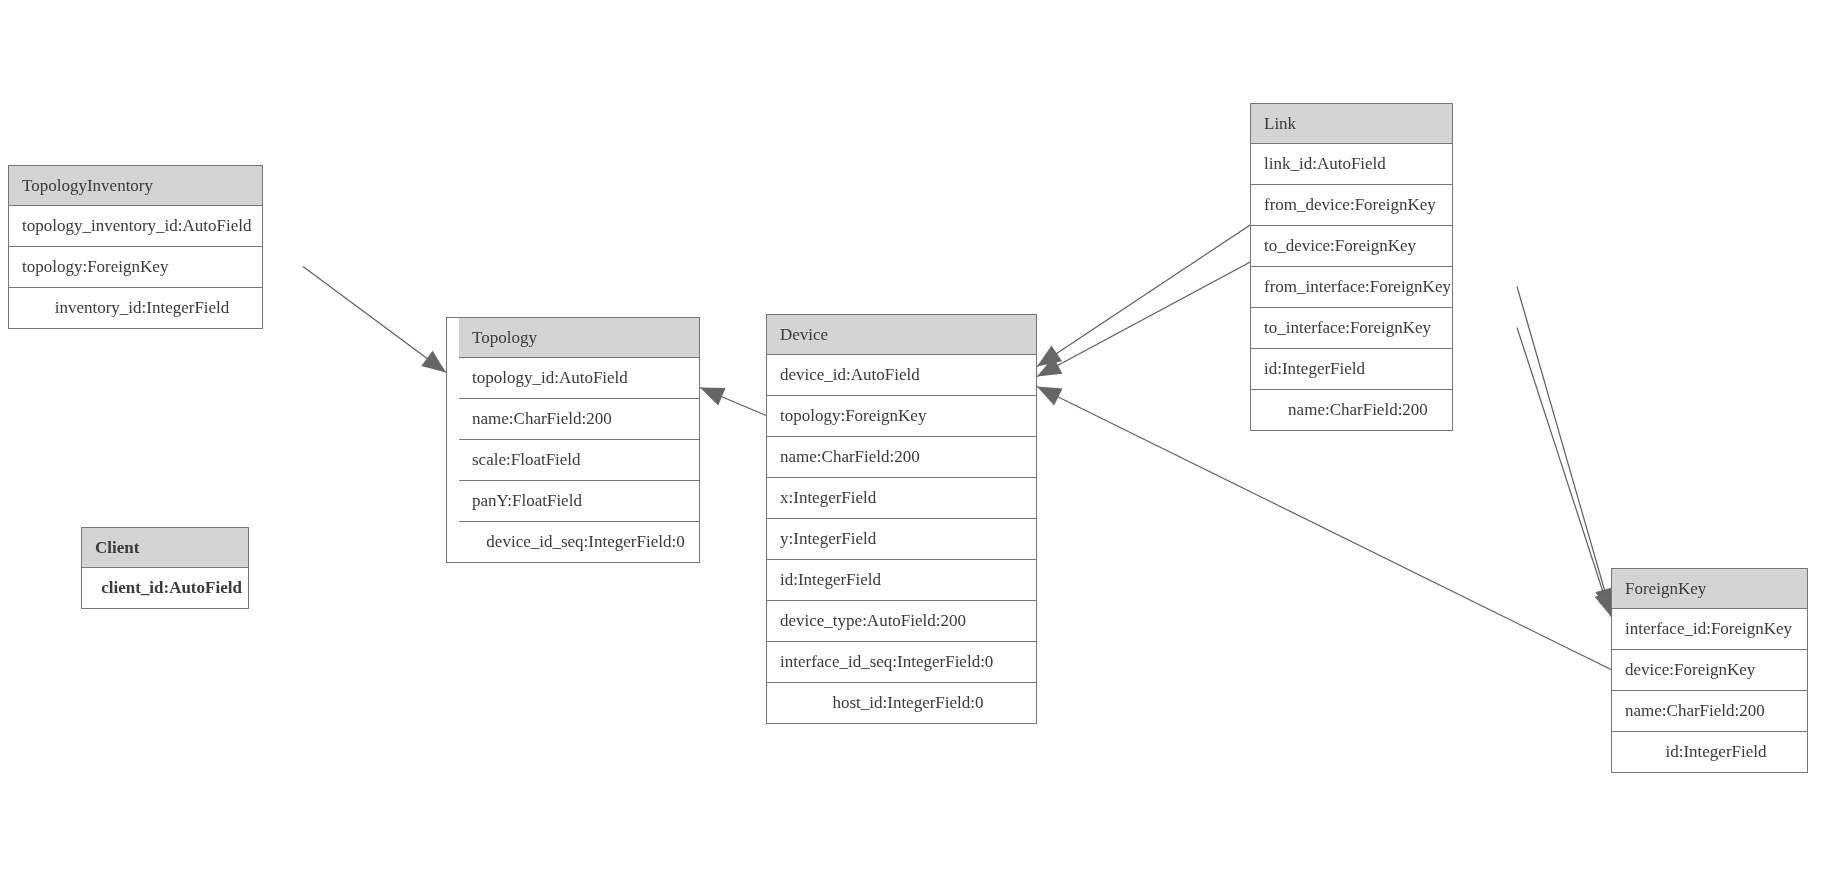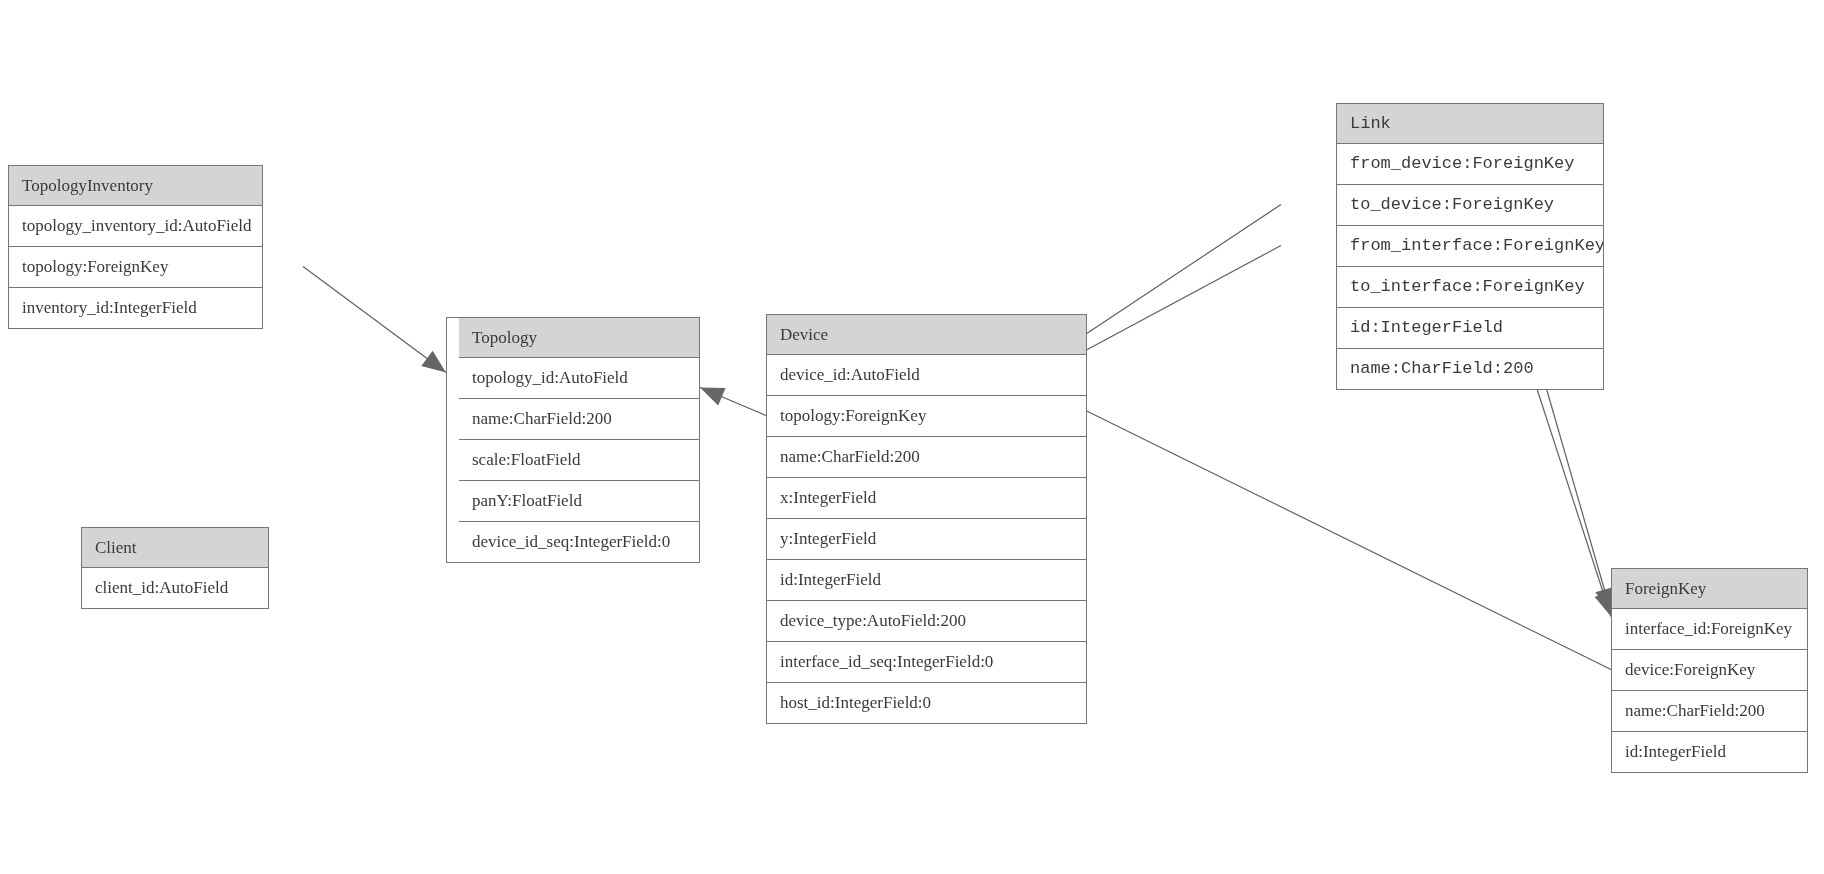--- a/index.html
+++ b/index.html
@@ -43,20 +43,21 @@
     height: 40px;
     line-height: 40px;
     padding-left: 13px;
     background: var(--row-fill, #ffffff);
     border-bottom: 1px solid var(--border, #767676);
     white-space: nowrap;
     overflow: hidden;
   }
   .entity-row:last-child {
     border-bottom: none;
+    text-align: center;
   }
 </style>
 </head>
 <body>
 
 <div class="canvas">
   <svg class="edges-svg" width="1824" height="874" viewBox="0 0 1824 874" xmlns="http://www.w3.org/2000/svg">
     <defs>
       <marker id="arrowhead" viewBox="0 0 10 8" refX="10" refY="4" markerWidth="25" markerHeight="19" markerUnits="userSpaceOnUse" orient="auto">
         <path id="arrowhead-path" d="M 0 0 L 10 4 L 0 8 Z" fill="#666666"></path>
@@ -80,38 +81,39 @@
       <div class="entity-row">inventory_id:IntegerField</div>
     </div>
     <div class="entity" style="left: 446px; top: 317px; width: 254px; padding-left: 12px;">
       <div class="entity-header">Topology</div>
       <div class="entity-row">topology_id:AutoField</div>
       <div class="entity-row">name:CharField:200</div>
       <div class="entity-row">scale:FloatField</div>
       <div class="entity-row">panY:FloatField</div>
       <div class="entity-row">device_id_seq:IntegerField:0</div>
     </div>
-    <div class="entity" style="left: 81px; top: 527px; width: 188px;">
+    <div class="entity" style="left: 81px; top: 527px; width: 168px; font-weight: bold;">
       <div class="entity-header">Client</div>
       <div class="entity-row">client_id:AutoField</div>
     </div>
-    <div class="entity" style="left: 766px; top: 314px; width: 321px;">
+    <div class="entity" style="left: 766px; top: 314px; width: 271px;">
       <div class="entity-header">Device</div>
       <div class="entity-row">device_id:AutoField</div>
       <div class="entity-row">topology:ForeignKey</div>
       <div class="entity-row">name:CharField:200</div>
       <div class="entity-row">x:IntegerField</div>
       <div class="entity-row">y:IntegerField</div>
       <div class="entity-row">id:IntegerField</div>
       <div class="entity-row">device_type:AutoField:200</div>
       <div class="entity-row">interface_id_seq:IntegerField:0</div>
       <div class="entity-row">host_id:IntegerField:0</div>
     </div>
-    <div class="entity" style="left: 1336px; top: 103px; width: 268px; font-family: Liberation Mono, monospace;">
+    <div class="entity" style="left: 1250px; top: 103px; width: 203px;">
       <div class="entity-header">Link</div>
+      <div class="entity-row">link_id:AutoField</div>
       <div class="entity-row">from_device:ForeignKey</div>
       <div class="entity-row">to_device:ForeignKey</div>
       <div class="entity-row">from_interface:ForeignKey</div>
       <div class="entity-row">to_interface:ForeignKey</div>
       <div class="entity-row">id:IntegerField</div>
       <div class="entity-row">name:CharField:200</div>
     </div>
     <div class="entity" style="left: 1611px; top: 568px; width: 197px;">
       <div class="entity-header">ForeignKey</div>
       <div class="entity-row">interface_id:ForeignKey</div>

